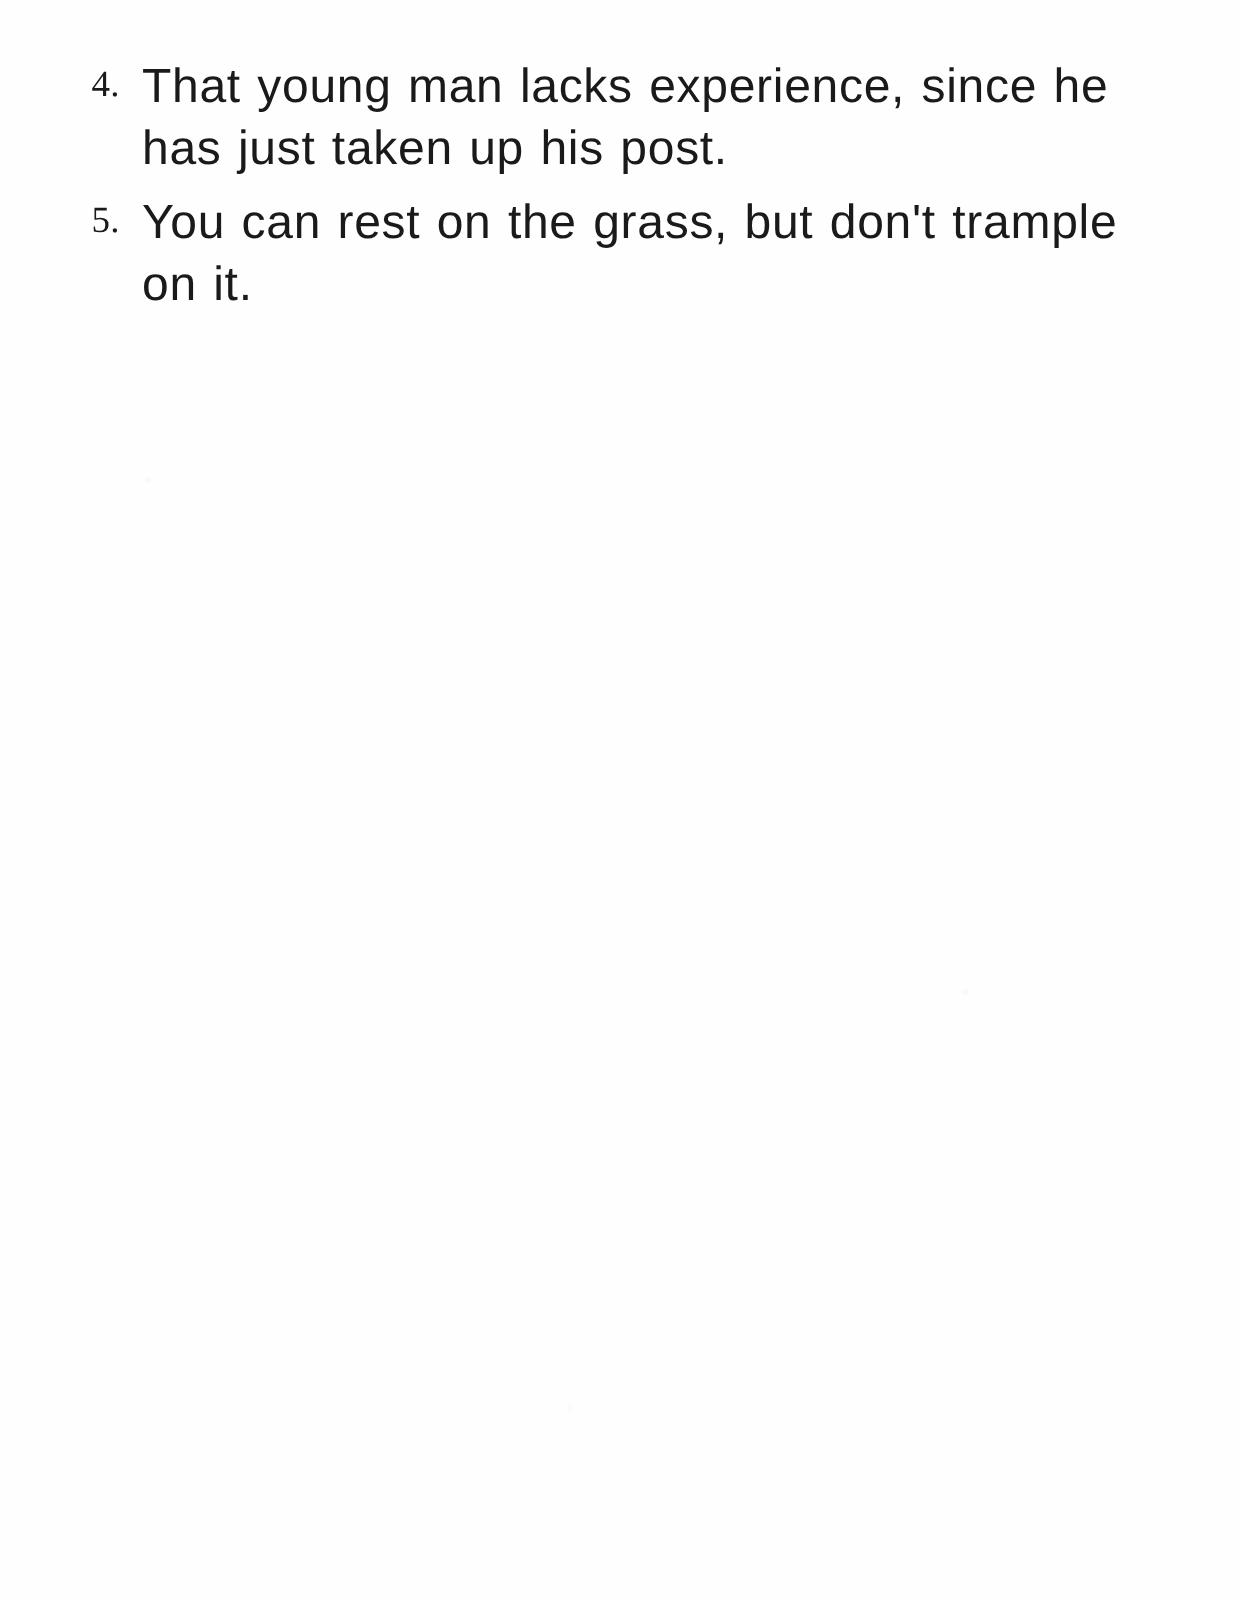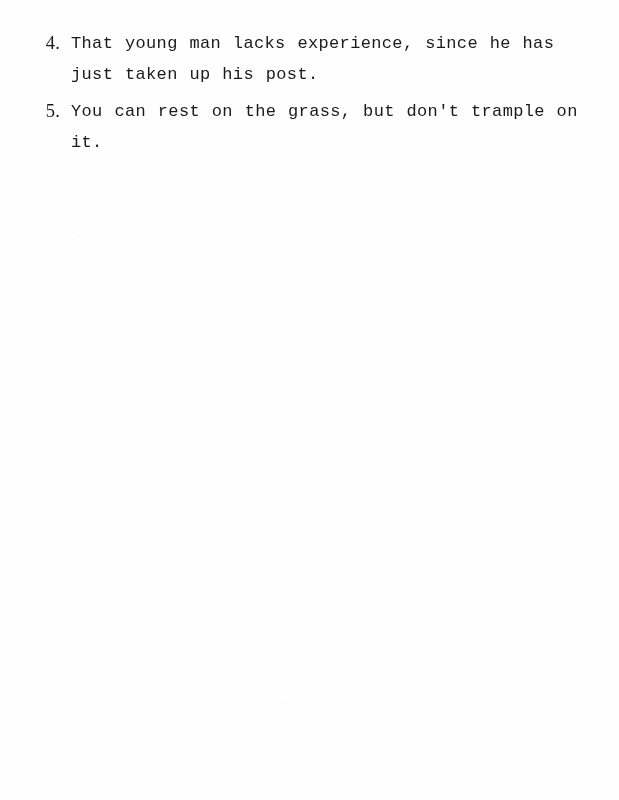--- a/index.html
+++ b/index.html
@@ -47,25 +47,25 @@
     width: 34px;
     text-align: right;
     font-size: 18.5px;
     line-height: 31px;
     letter-spacing: 0.2px;
     font-family: "Liberation Serif", serif;
   }
   .item-text {
     flex: 1 1 auto;
     padding-left: 11px;
-    font-size: 17px;
+    font-size: 24px;
     line-height: 31px;
     letter-spacing: 0.35px;
     word-spacing: 1.2px;
-    font-family: Liberation Mono, monospace;
+    font-family: Liberation Sans, sans-serif;
   }
   
   .bleed-layer {
     position: absolute;
     left: 0;
     right: 0;
     top: 150px;
     bottom: 0;
     pointer-events: none;
     opacity: 0.17;

